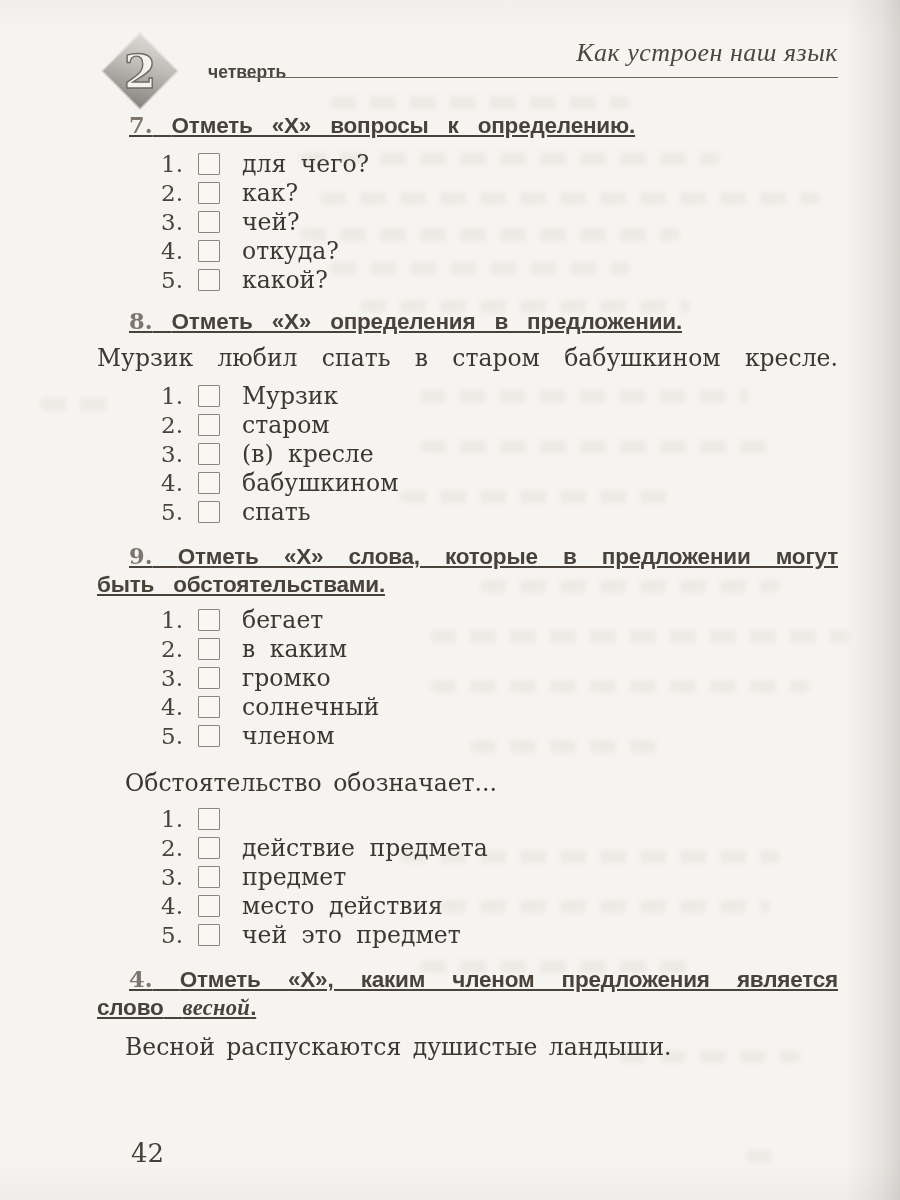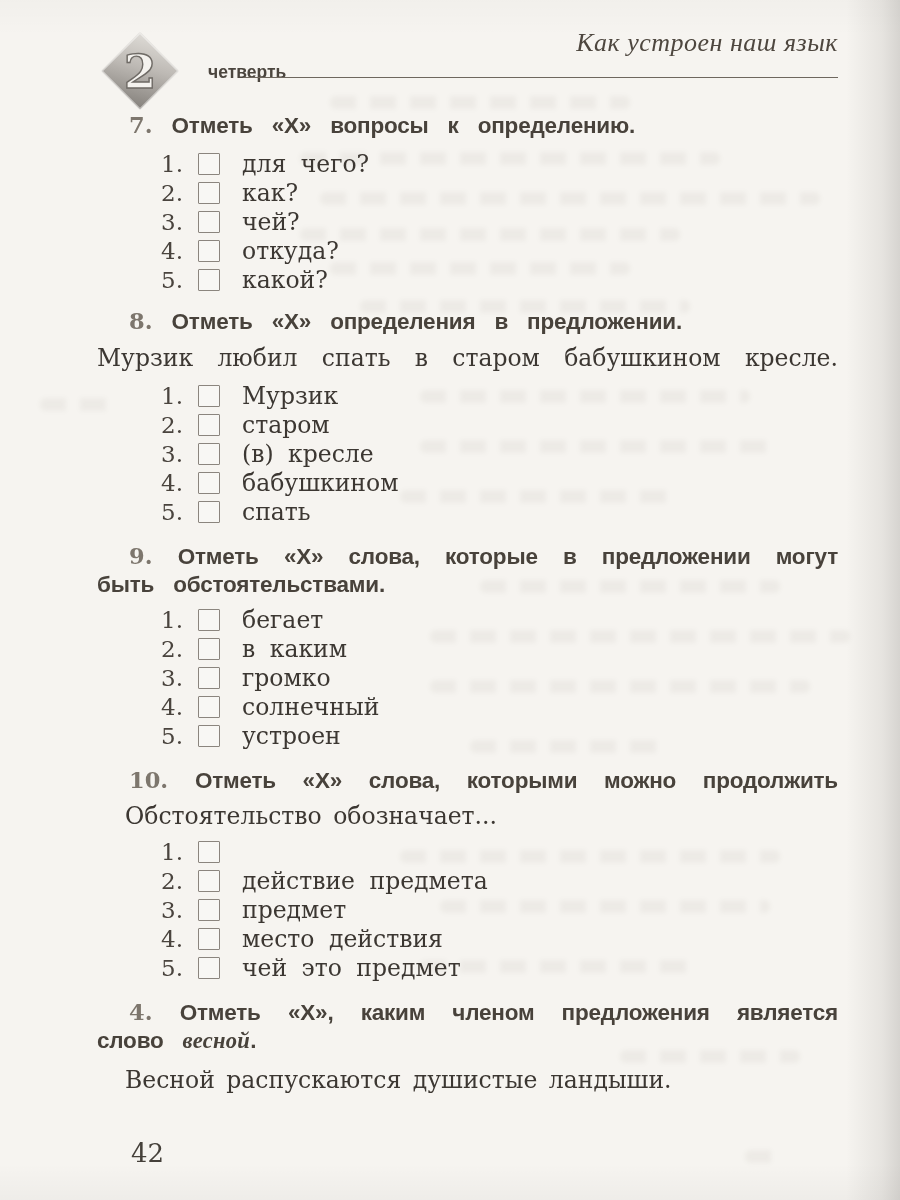--- a/index.html
+++ b/index.html
@@ -34,32 +34,32 @@
     position:absolute; inset:0; display:flex; align-items:center; justify-content:center;
     font-family:"DejaVu Serif", serif; font-size:47px; font-weight:700;
     color:#f4f2ee; -webkit-text-stroke:1.4px #6f6b66; text-shadow:0 0 1px #6f6b66;
   }
   .quarter-label {
     position:absolute; left:161px; top:62px;
     font-family:"Liberation Sans", sans-serif; font-size:17.5px; font-weight:700; color:#4c463f;margin-left:47px;
   }
   .header-rule { position:absolute; left:244px; top:77px; width:594px; border-bottom:1.6px solid #6e675e; }
   .header-title {
-    position:absolute; right:62px; top:28px;
+    position:absolute; right:62px; top:38px;
     font-family:"Liberation Serif", serif; font-style:italic; font-size:26px; color:#4e473f;
     letter-spacing:.5px;
   }
 
   
   .content { position:absolute; left:97px; top:110px; width:741px; }
 
   .prompt {
     font-family:"Liberation Sans", sans-serif; font-weight:700;
     font-size:22.5px; line-height:30px; color:#48423b;
-    letter-spacing:-.2px; word-spacing:13px;
+    letter-spacing:-.2px; word-spacing:13px;text-decoration:underline;
   }
   .pline { line-height:28px; }
   .pjust { text-align:justify; text-align-last:justify; }
   .pindent { text-indent:32px; }
   .qnum { font-family:"DejaVu Serif", serif; color:#7d766d; font-weight:700; letter-spacing:0; }
   .ital { font-family:"Liberation Serif", serif; font-style:italic; font-weight:700; letter-spacing:.3px; }
 
   .sentence { font-size:23.5px; line-height:34px; color:#3c3732; word-spacing:4px; }
   .sjust { text-align:justify; text-align-last:justify; }
   .sindent { text-indent:28px; }
@@ -211,31 +211,27 @@
           <span class="ilabel">громко</span>
         </div>
         <div class="item">
           <span class="inum">4.</span>
           <span class="box"></span>
           <span class="ilabel">солнечный</span>
         </div>
         <div class="item">
           <span class="inum">5.</span>
           <span class="box"></span>
-          <span class="ilabel">устроен</span>
+          <span class="ilabel">членом</span>
         </div>
       </div>
     </div>
 
     <div>
       <div class="prompt mb4">
-        <div class="pline pjust pindent">
-          <span class="qnum">10.</span>
-          <span>Отметь «Х» слова, которыми можно продолжить</span>
-        </div>
       </div>
       <div class="sentence sindent mb4">Обстоятельство обозначает...</div>
       <div class="items mb16">
         <div class="item">
           <span class="inum">1.</span>
           <span class="box"></span>
         </div>
         <div class="item">
           <span class="inum">2.</span>
           <span class="box"></span>

